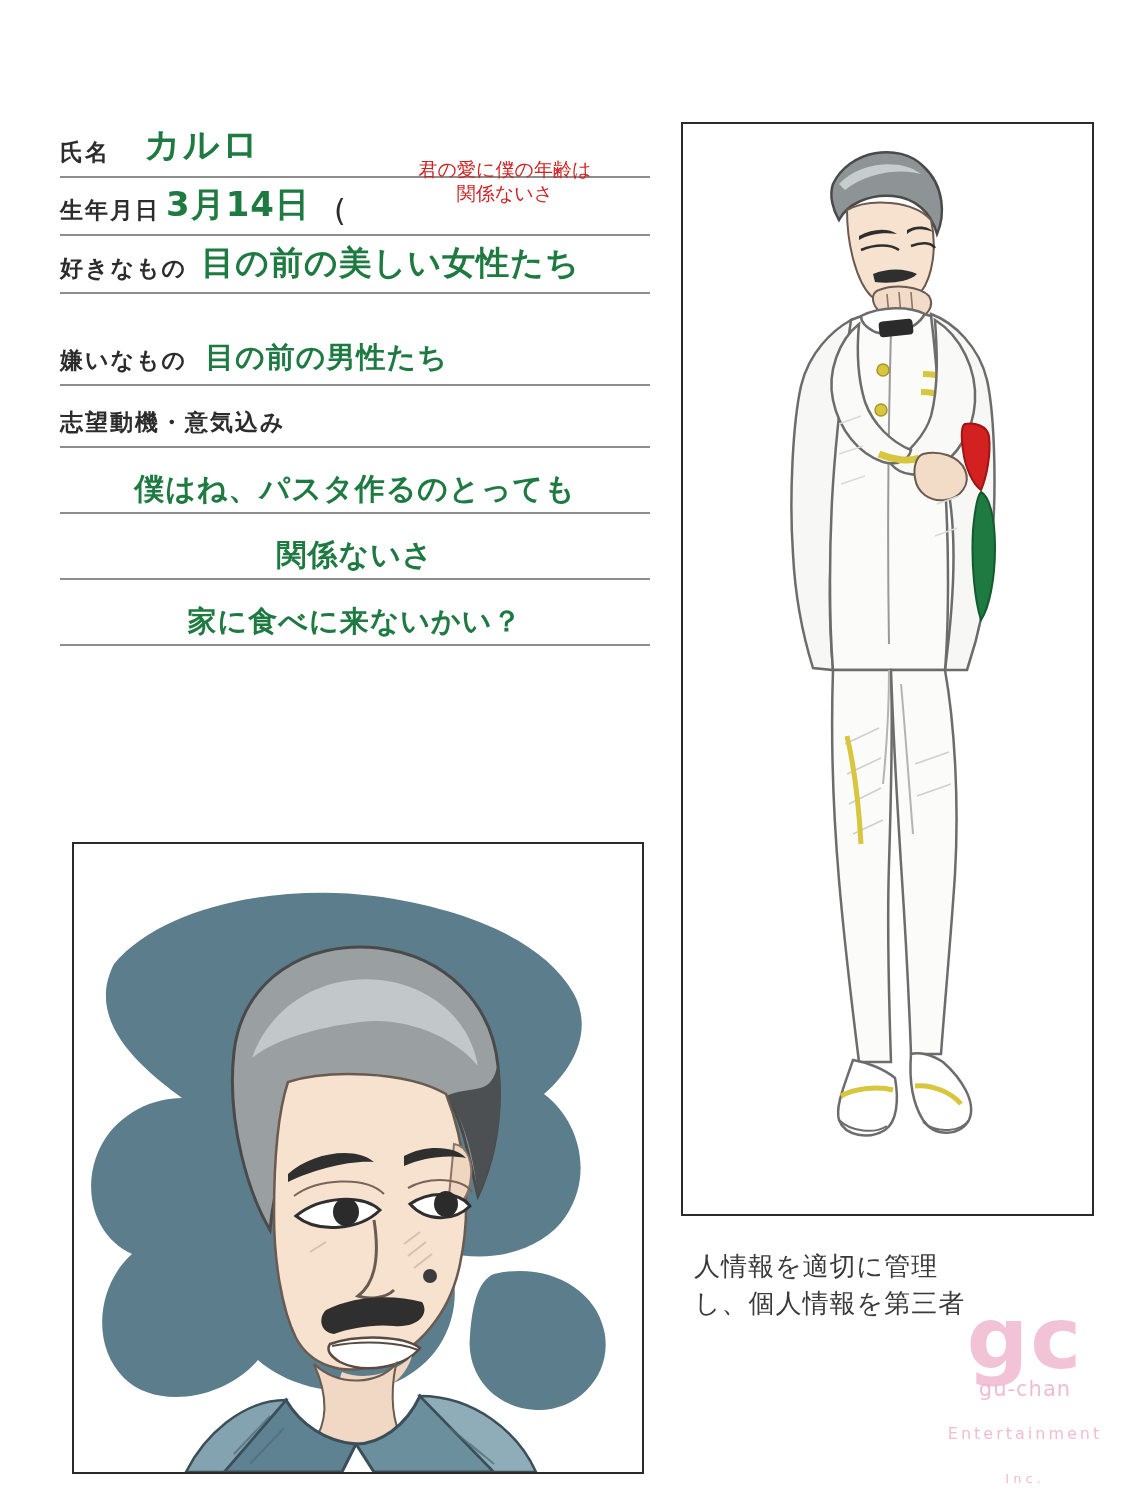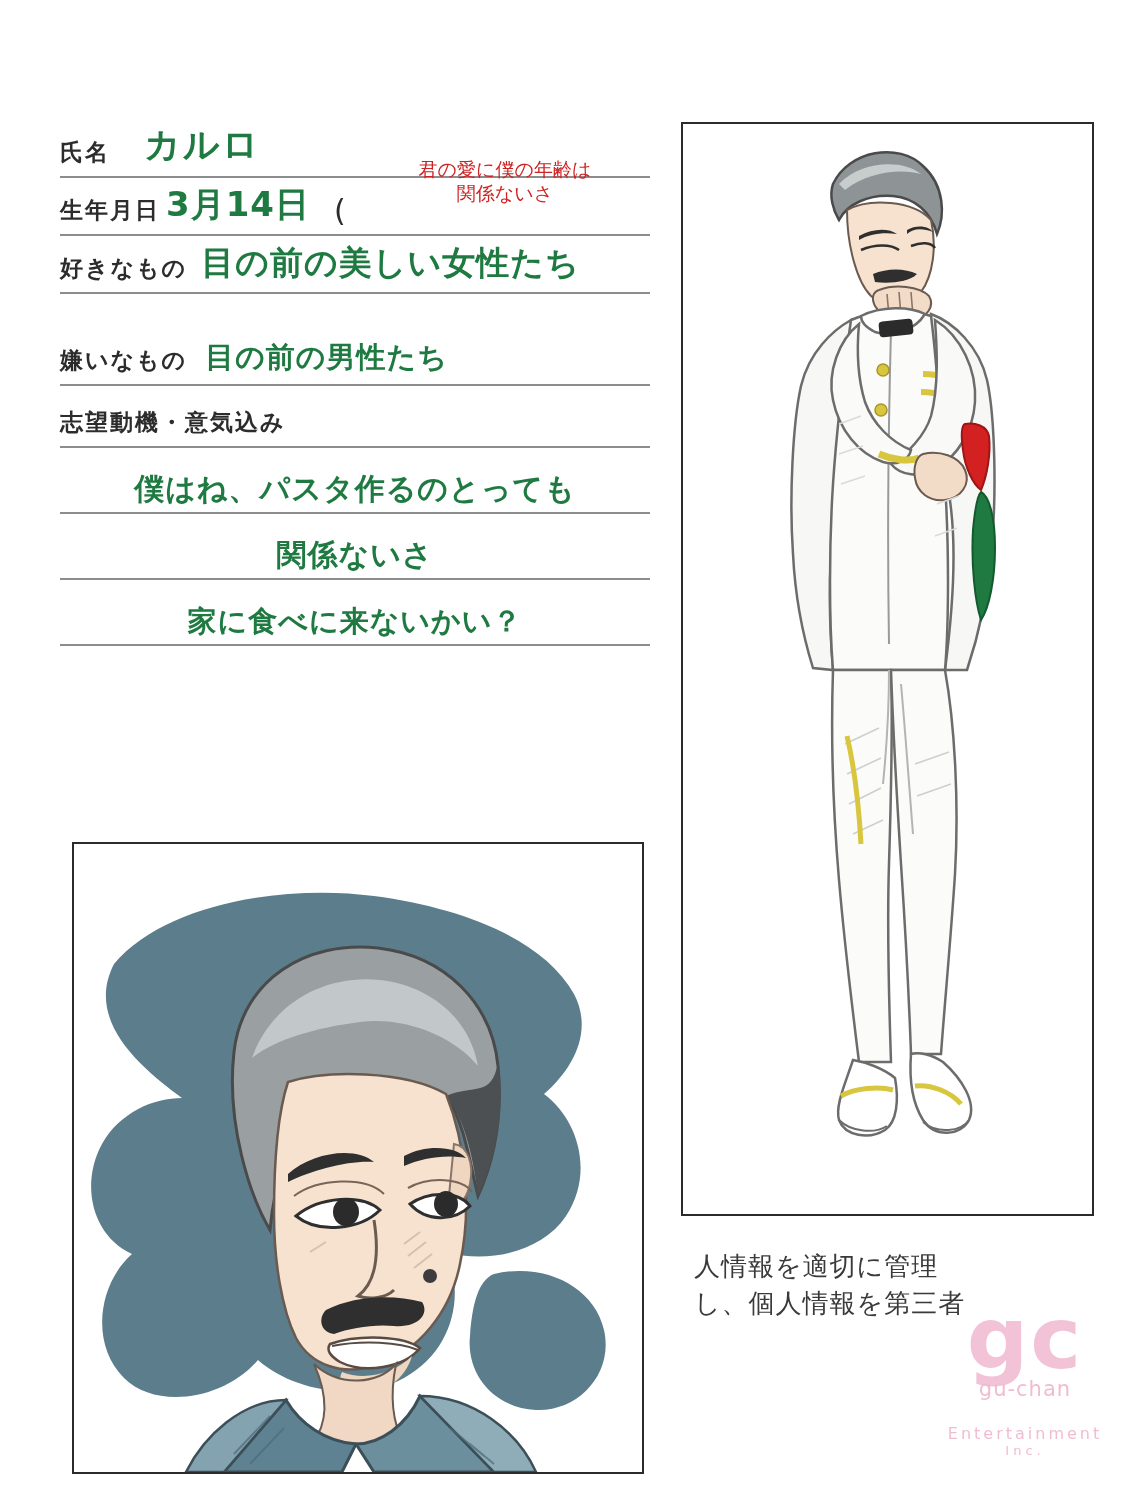--- a/index.html
+++ b/index.html
@@ -171,20 +171,21 @@
     letter-spacing: 3px;
     opacity: 0.95;
     margin-top: 23px;
   }
   #watermark .wm-inc {
     font-family: "DejaVu Sans", sans-serif;
     font-size: 13px;
     color: #f0b9cf;
     letter-spacing: 4px;
     opacity: 0.95;
+    margin-top: 28px;
   }
 </style>
 </head>
 <body>
 
 <div id="page">
 
   <div id="form">
 
     <div class="form-row">

